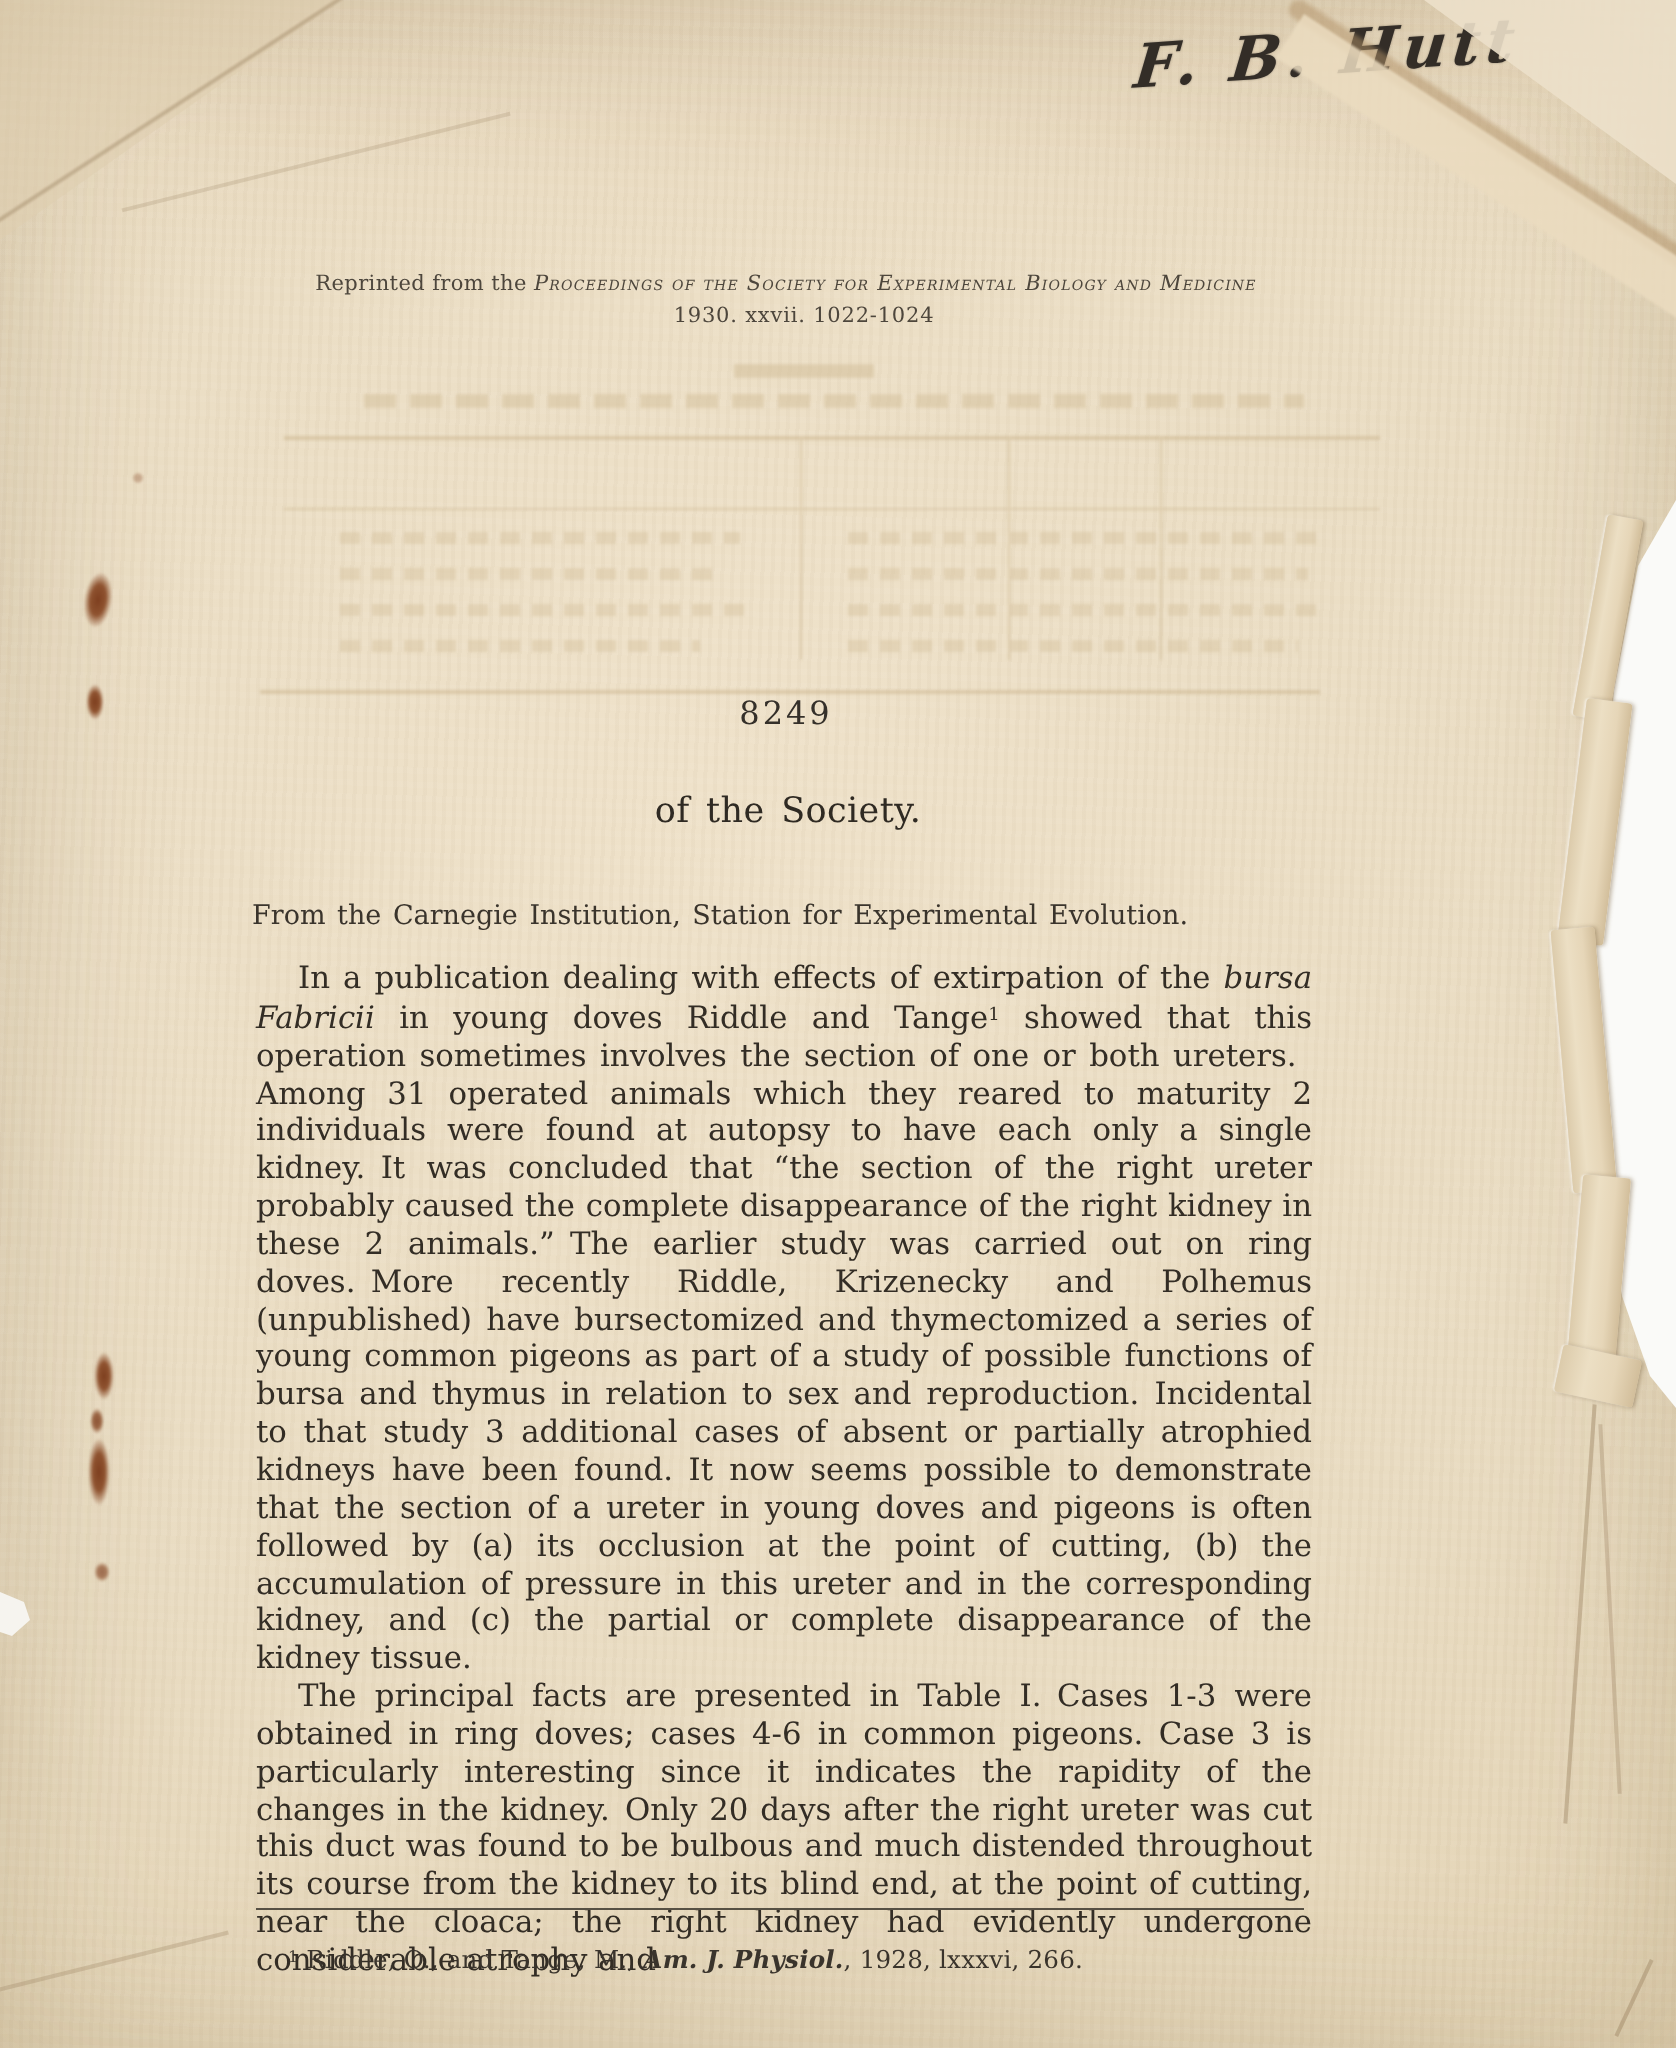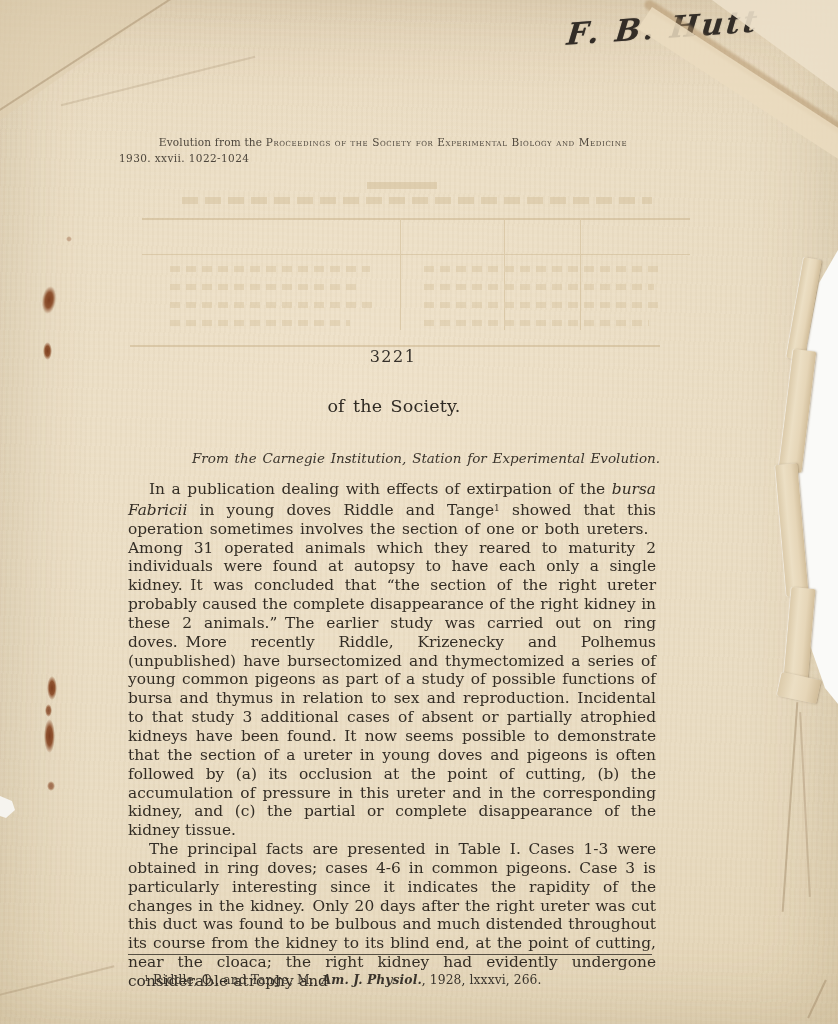--- a/index.html
+++ b/index.html
@@ -88,31 +88,31 @@
     position:absolute;right:78px;top:10px;
     font-style:italic;font-weight:bold;font-size:30px;letter-spacing:3px;
     color:#332d27;transform:rotate(-4deg) skewX(-10deg);
     text-shadow:0 0 1px rgba(51,45,39,.5);
     white-space:nowrap;
   }
   .reprint{
     position:absolute;left:126px;top:136px;width:534px;text-align:center;
     font-size:10.5px;letter-spacing:.2px;color:#4d463c;line-height:13px;
   }
-  .reprint .src{font-variant:small-caps;letter-spacing:.6px;}
-  .citation{position:absolute;left:119px;top:152px;width:534px;
+  .reprint .src{font-variant:small-caps;letter-spacing:.6px;font-style:italic;}
+  .citation{position:absolute;left:135px;top:152px;width:534px;text-align:center;
     font-size:10.5px;letter-spacing:.4px;color:#4d463c;}
   .artnum{position:absolute;left:126px;top:347px;width:534px;text-align:center;
     font-size:16px;letter-spacing:1.5px;color:#35302a;}
   .title{position:absolute;left:149px;top:374px;width:490px;text-align:center;
     font-size:17.5px;line-height:21.5px;color:#2f2a23;word-spacing:2.5px;letter-spacing:.2px;font-weight:normal;margin:0;}
   .author{position:absolute;left:126px;top:428px;width:534px;text-align:center;
     font-size:13px;letter-spacing:1.4px;color:#38322b;}
-  .affil{position:absolute;left:126px;top:450px;width:534px;text-align:right;
-    font-style:italic;font-size:13.5px;word-spacing:1.5px;color:#3a342c;}
+  .affil{position:absolute;left:126px;top:450px;width:534px;text-align:left;
+    font-size:13.5px;word-spacing:1.5px;color:#3a342c;}
   .bodytext{
     position:absolute;left:128px;top:480px;width:528px;
     font-size:15.4px;line-height:18.85px;text-align:justify;
     color:#332d25;word-spacing:.4px;
   }
   .bodytext p{margin:0;text-indent:21px;}
   .it{font-style:italic;}
   .sup{font-size:9px;vertical-align:4px;letter-spacing:0;}
   .fnrule{position:absolute;left:128px;top:954px;width:524px;height:1.4px;background:#575044;}
   .footnote{
@@ -143,24 +143,24 @@
       <div class="g-row" style="left:282px;top:102px;width:230px;"></div>
       <div class="g-row" style="left:28px;top:120px;width:205px;"></div>
       <div class="g-row" style="left:282px;top:120px;width:235px;"></div>
       <div class="g-row" style="left:28px;top:138px;width:180px;"></div>
       <div class="g-row" style="left:282px;top:138px;width:225px;"></div>
       <div class="g-bottom"></div>
     </div>
 
     <div class="handwriting">F. B. Hutt</div>
 
-    <div class="reprint"><span>Evolution from the </span><span class="src">Proceedings of the Society for Experimental Biology and Medicine</span></div>
+    <div class="reprint"><span>Reprinted from the </span><span class="src">Proceedings of the Society for Experimental Biology and Medicine</span></div>
     <div class="citation">1930. xxvii. 1022-1024</div>
 
-    <div class="artnum">3221</div>
+    <div class="artnum">8249</div>
 
     <h1 class="title"><br><span>of the Society.</span></h1>
 
     <div class="affil">From the Carnegie Institution, Station for Experimental Evolution.</div>
 
     <div class="bodytext">
       <p><span>In a publication dealing with effects of extirpation of the </span><span class="it">bursa Fabricii</span><span> in young doves Riddle and Tange</span><span class="sup">1</span><span> showed that this operation sometimes involves the section of one or both ureters. Among 31 operated animals which they reared to maturity 2 individuals were found at autopsy to have each only a single kidney. It was concluded that “the section of the right ureter probably caused the complete disappearance of the right kidney in these 2 animals.” The earlier study was carried out on ring doves. More recently Riddle, Krizenecky and Polhemus (unpublished) have bursectomized and thymectomized a series of young common pigeons as part of a study of possible functions of bursa and thymus in relation to sex and reproduction. Incidental to that study 3 additional cases of absent or partially atrophied kidneys have been found. It now seems possible to demonstrate that the section of a ureter in young doves and pigeons is often followed by (a) its occlusion at the point of cutting, (b) the accumulation of pressure in this ureter and in the corresponding kidney, and (c) the partial or complete disappearance of the kidney tissue.</span></p>
       <p>The principal facts are presented in Table I. Cases 1-3 were obtained in ring doves; cases 4-6 in common pigeons. Case 3 is particularly interesting since it indicates the rapidity of the changes in the kidney. Only 20 days after the right ureter was cut this duct was found to be bulbous and much distended throughout its course from the kidney to its blind end, at the point of cutting, near the cloaca; the right kidney had evidently undergone considerable atrophy and</p>
     </div>
 

